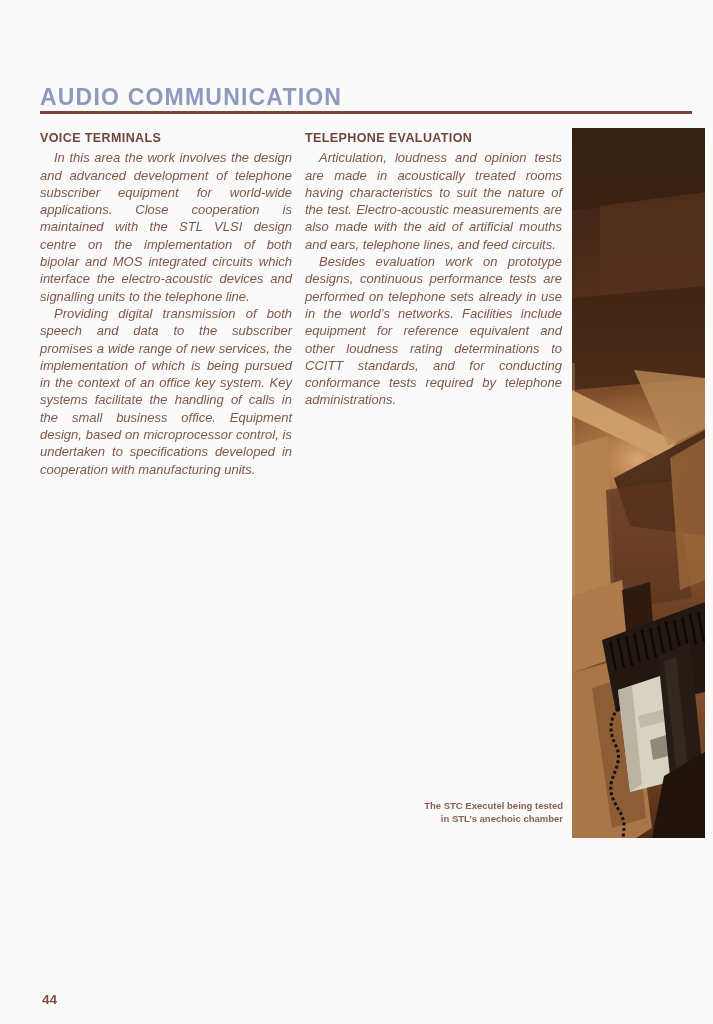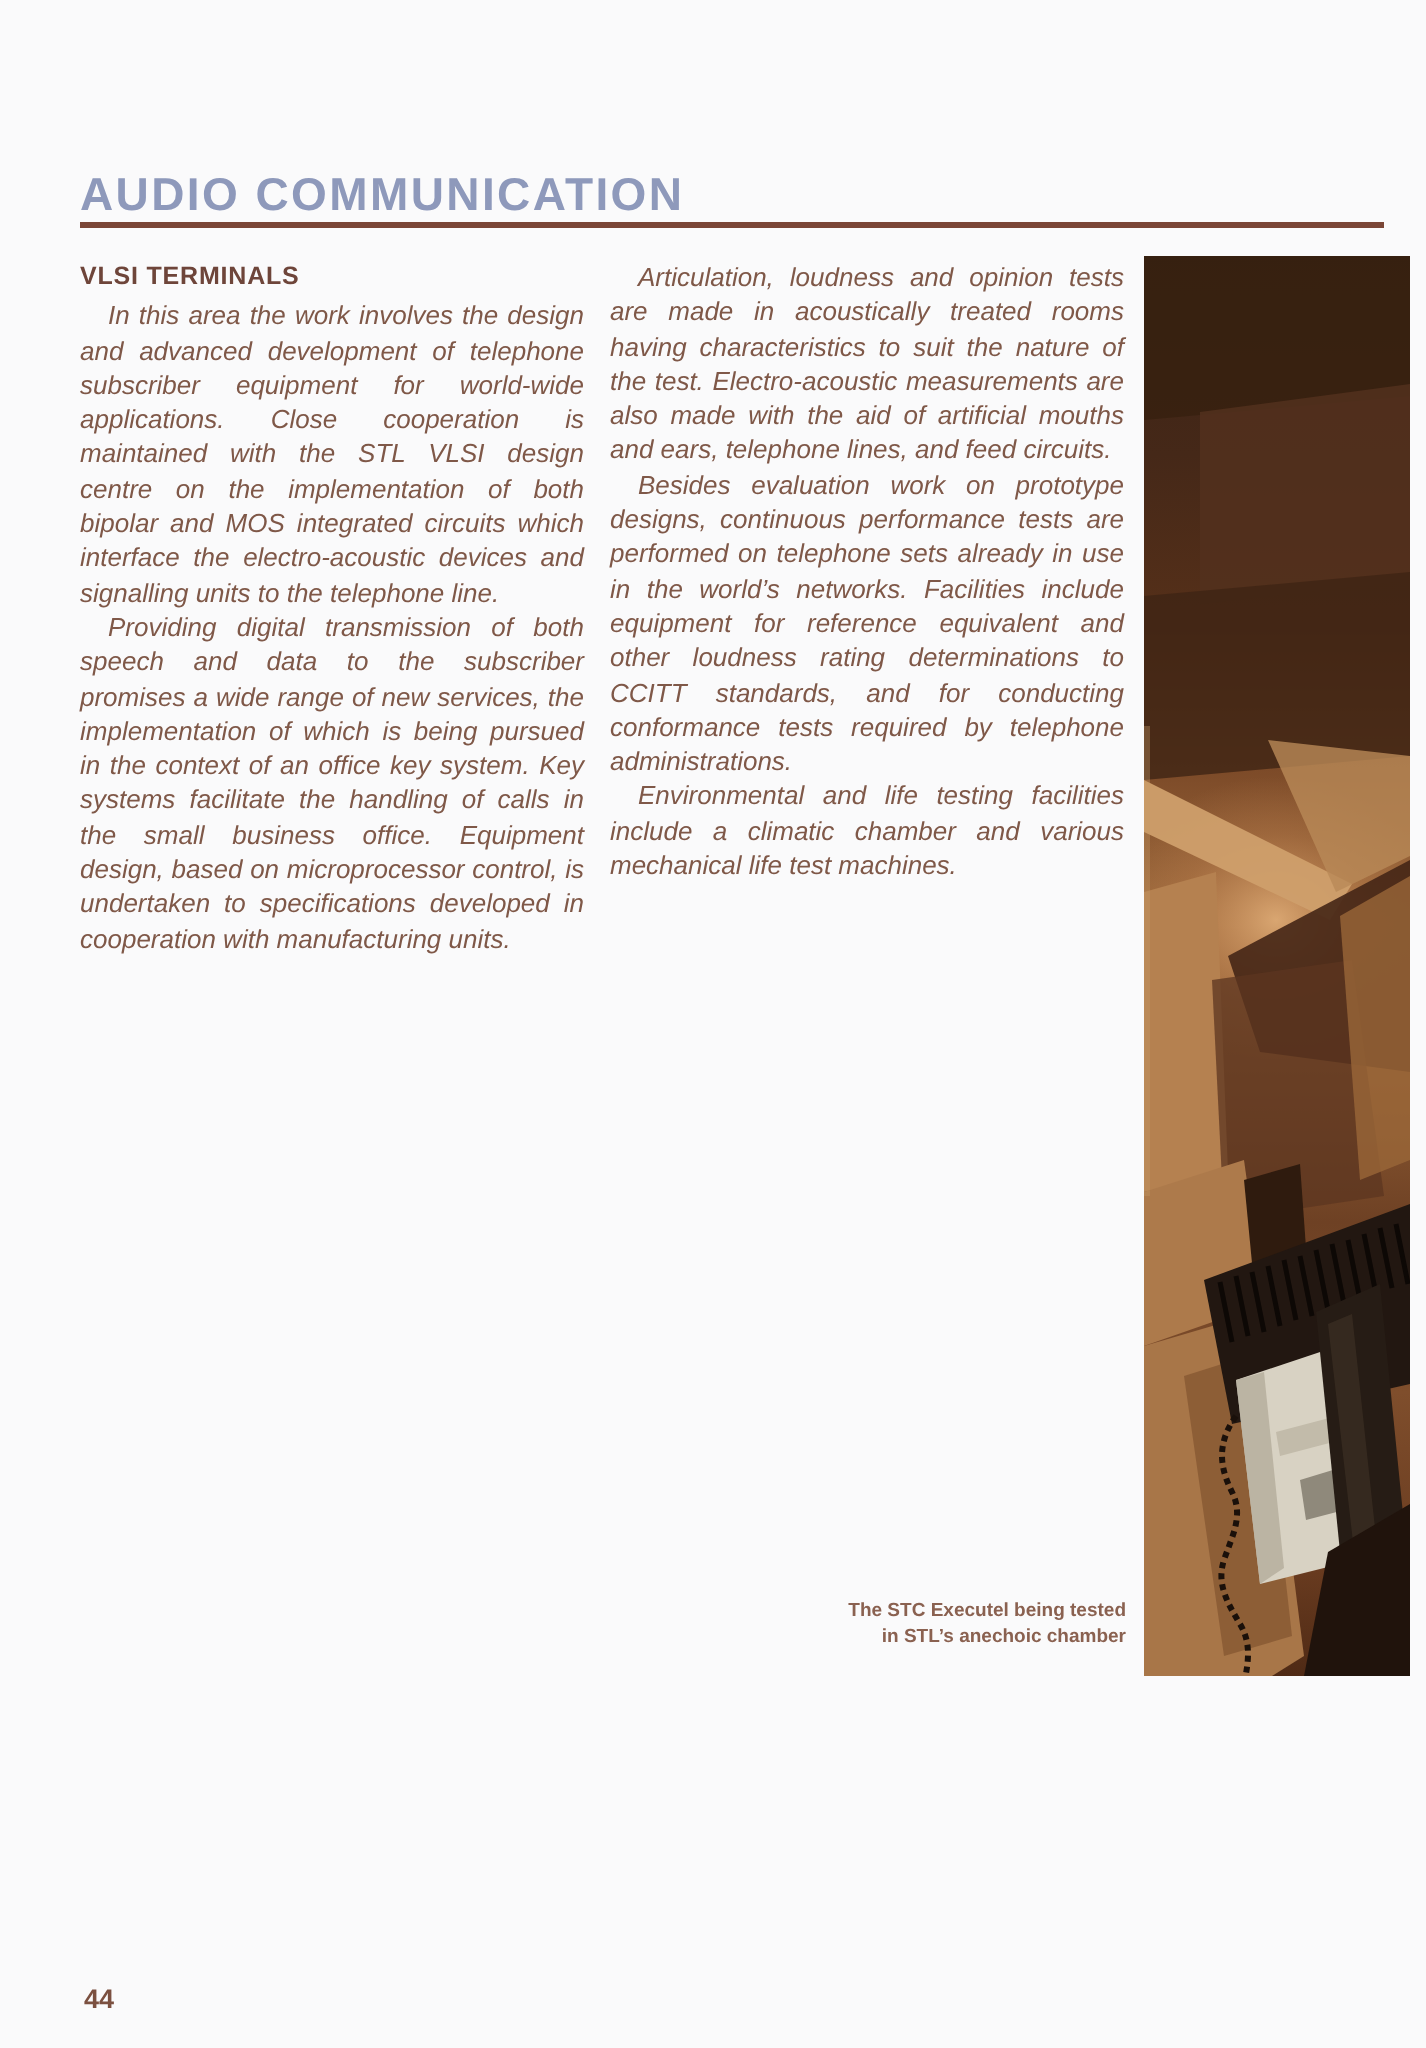--- a/index.html
+++ b/index.html
@@ -86,29 +86,29 @@
 </style>
 </head>
 <body>
 
 <div class="page">
 
   <div class="page-title">AUDIO COMMUNICATION</div>
   <div class="title-rule"></div>
 
   <div class="col col-left">
-    <h3>VLSI TERMINALS</h3>
+    <h3>VOICE TERMINALS</h3>
     <p>In this area the work involves the design and advanced development of telephone subscriber equipment for world-wide applications. Close cooperation is maintained with the STL VLSI design centre on the implementation of both bipolar and MOS integrated circuits which interface the electro-acoustic devices and signalling units to the telephone line.</p>
     <p>Providing digital transmission of both speech and data to the subscriber promises a wide range of new services, the implementation of which is being pursued in the context of an office key system. Key systems facilitate the handling of calls in the small business office. Equipment design, based on microprocessor control, is undertaken to specifications developed in cooperation with manufacturing units.</p>
   </div>
 
   <div class="col col-right">
+    <h3>TELEPHONE EVALUATION</h3>
     <p>Articulation, loudness and opinion tests are made in acoustically treated rooms having characteristics to suit the nature of the test. Electro-acoustic measurements are also made with the aid of artificial mouths and ears, telephone lines, and feed circuits.</p>
     <p>Besides evaluation work on prototype designs, continuous performance tests are performed on telephone sets already in use in the world’s networks. Facilities include equipment for reference equivalent and other loudness rating determinations to CCITT standards, and for conducting conformance tests required by telephone administrations.</p>
-    <p>Environmental and life testing facilities include a climatic chamber and various mechanical life test machines.</p>
   </div>
 
   <div class="photo">
     <svg width="133" height="710" viewBox="0 0 133 710" xmlns="http://www.w3.org/2000/svg">
       <defs>
         <linearGradient id="bg" x1="0" y1="0" x2="0" y2="1">
           <stop offset="0" stop-color="#3b2315"></stop>
           <stop offset="0.14" stop-color="#452818"></stop>
           <stop offset="0.26" stop-color="#563019"></stop>
           <stop offset="0.36" stop-color="#7c4a28"></stop>

